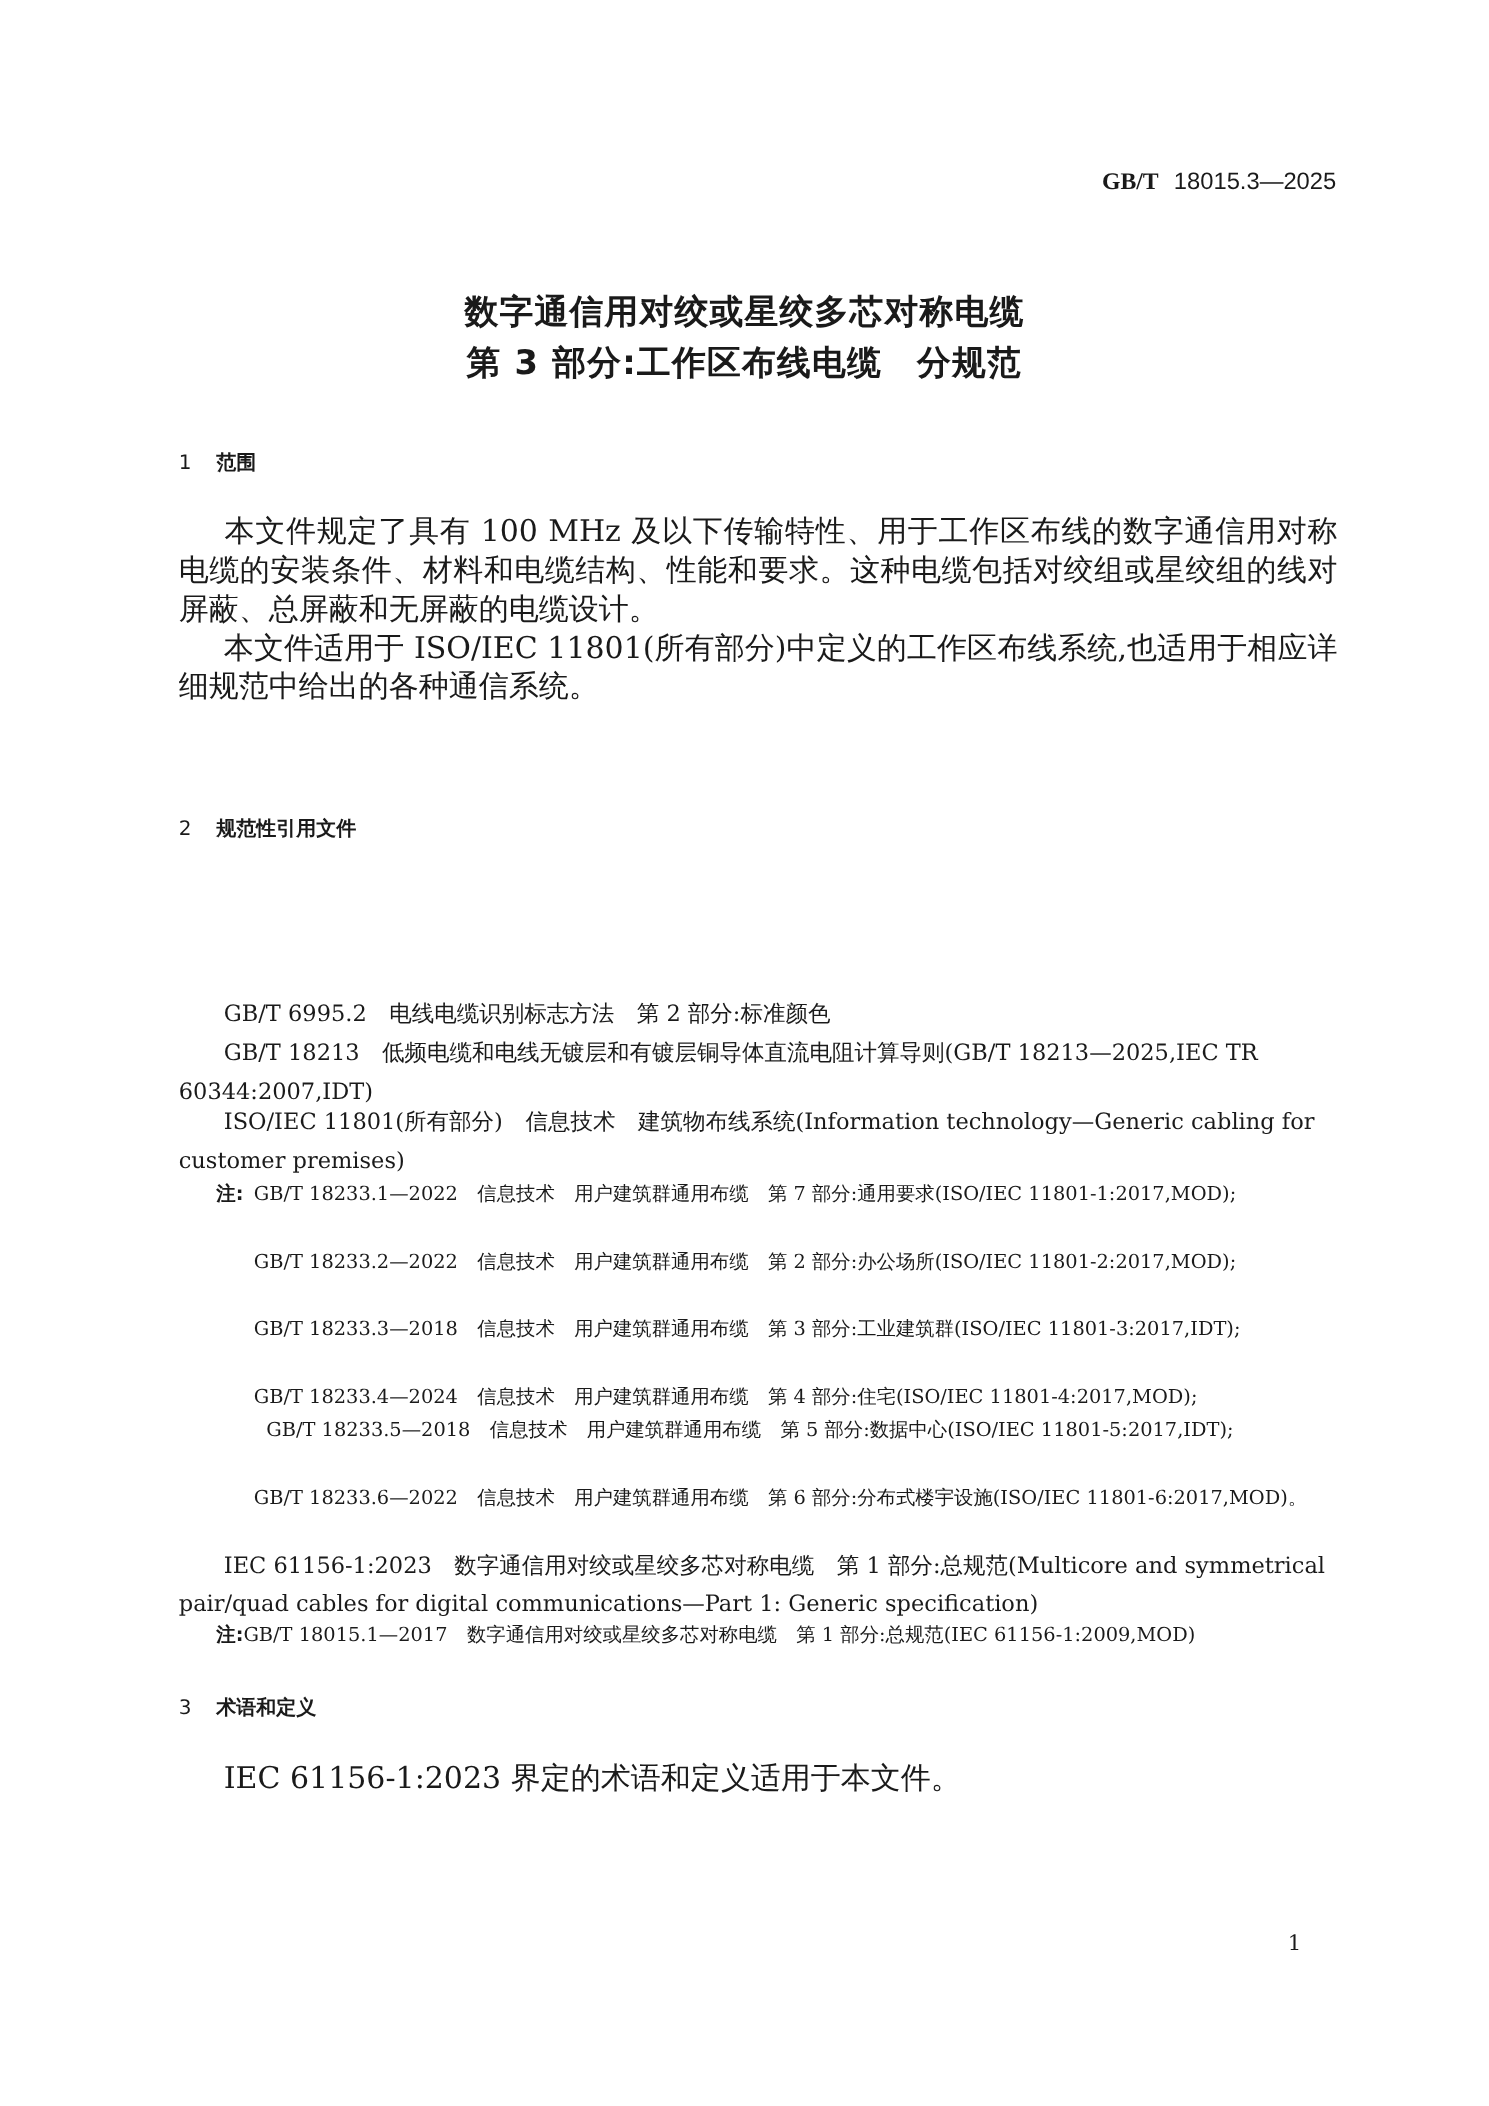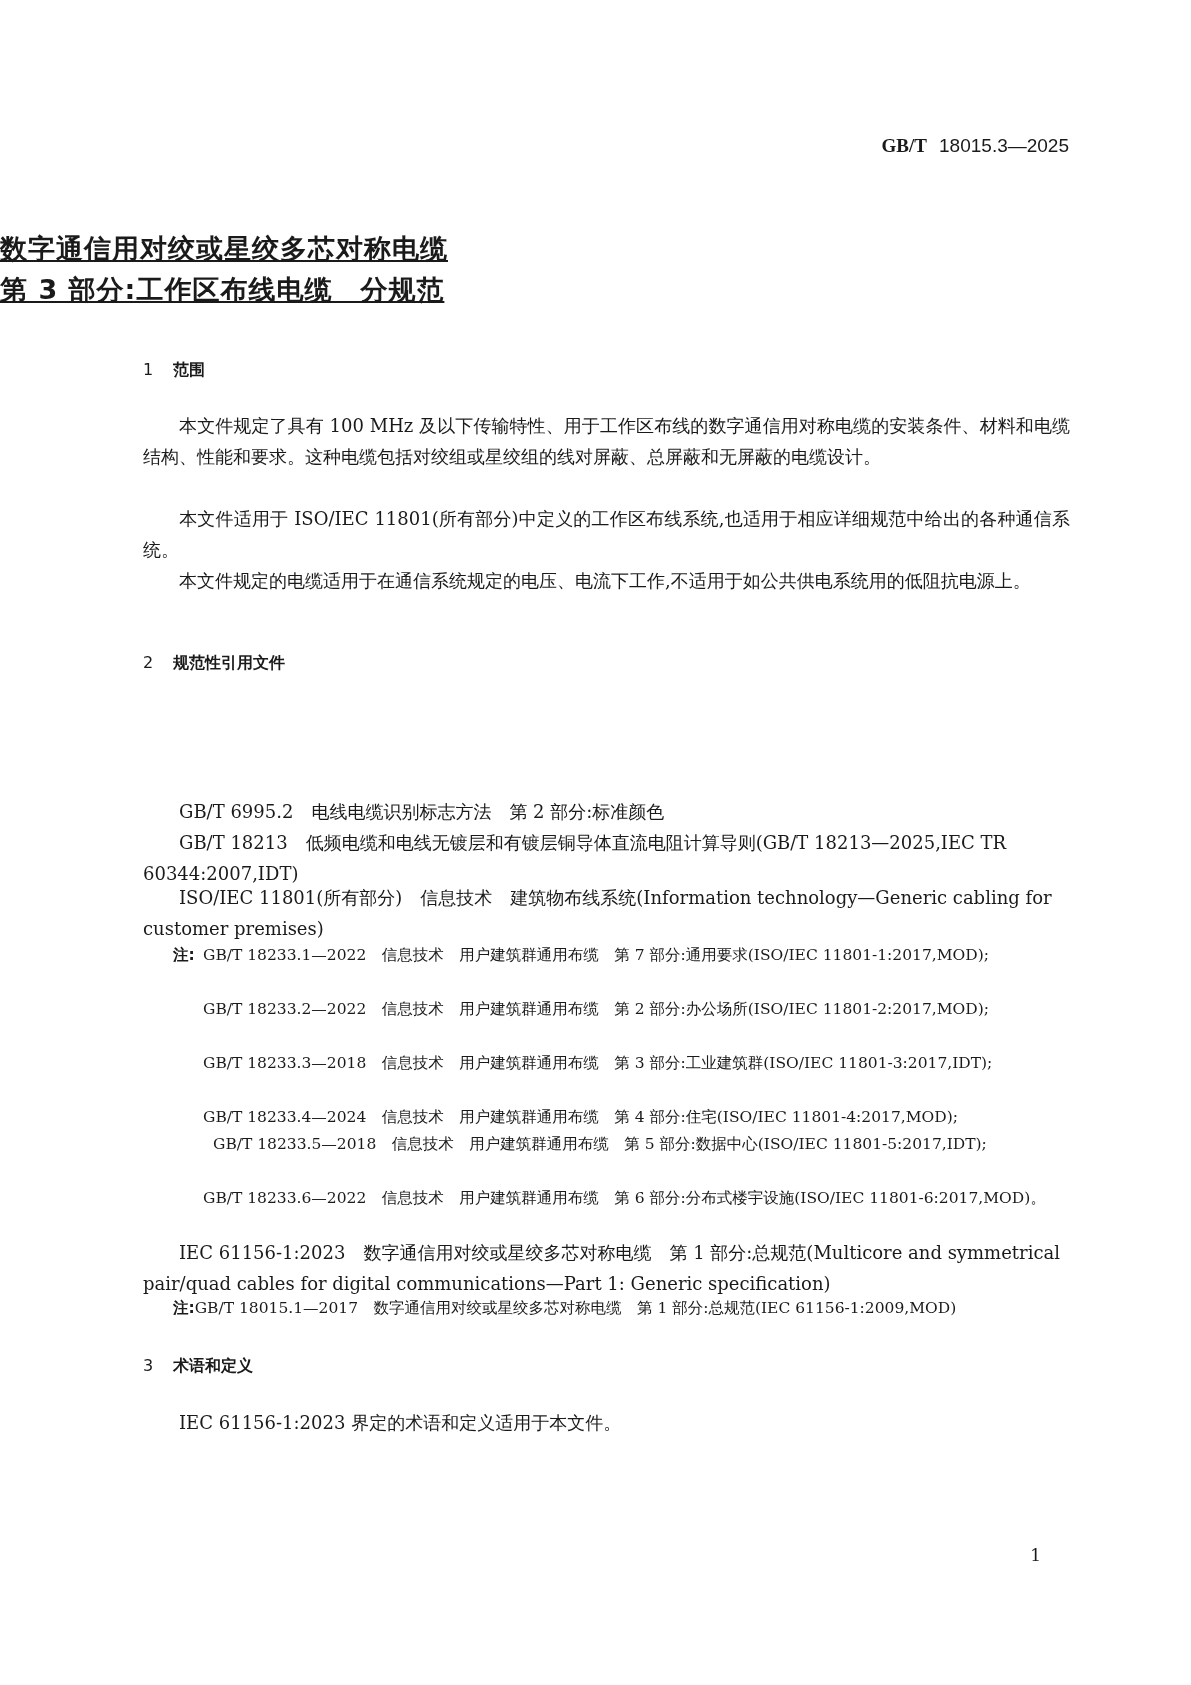--- a/index.html
+++ b/index.html
@@ -2,27 +2,27 @@
 <html><head>
 <meta charset="utf-8">
 <style>
   html, body { margin: 0; padding: 0; background: #ffffff; }
   body { width: 1191px; height: 1685px; position: relative; overflow: hidden;
          font-family: "DejaVu Serif", "Liberation Serif", serif; color: #1a1a1a; }
   .page { position: absolute; left: 0; top: 0; width: 1191px; height: 1607px; }
   .std-code { position: absolute; right: 122px; top: 134px; font-size: 19px; }
   .std-code .pre { font-family: "Liberation Serif", serif; font-weight: bold; }
   .std-code .num { font-family: "Liberation Sans", sans-serif; }
-  .title { position: absolute; left: 0; width: 1191px; 
-           font-family: "DejaVu Sans", sans-serif; font-weight: bold; font-size: 27px; letter-spacing: 1px; text-decoration: underline; }
+  .title { position: absolute; left: 0; width: 1191px; text-align: center;
+           font-family: "DejaVu Sans", sans-serif; font-weight: bold; font-size: 27px; letter-spacing: 1px; }
   .t1 { top: 231px; }
   .t2 { top: 272px; }
   .h { position: absolute; left: 143px; font-family: "DejaVu Sans", sans-serif; font-weight: bold; font-size: 16px; }
   .h .no { display: inline-block; width: 30px; font-weight: normal; }
-  .p { position: absolute; left: 143px; width: 927px; font-size: 18px; line-height: 31px; text-align: justify; }
+  .p { position: absolute; left: 143px; width: 927px; font-size: 24px; line-height: 31px; text-align: justify; }
   .p .ind { display: inline-block; width: 36px; }
   .ref { position: absolute; left: 143px; width: 927px; font-size: 18px; line-height: 31px; }
   .note { position: absolute; left: 143px; width: 927px; font-size: 15.5px; line-height: 27px; }
   .note .lbl { font-family: "DejaVu Sans", sans-serif; font-weight: bold; }
   .pageno { position: absolute; right: 150px; top: 1545px; font-size: 17px; }
 </style>
 </head>
 <body>
 
 <div class="page">
@@ -33,21 +33,20 @@
   </div>
 
   <div class="title t1">数字通信用对绞或星绞多芯对称电缆</div>
   <div class="title t2">第 3 部分:工作区布线电缆　分规范</div>
 
   <div class="h" style="top:360px;">
     <span class="no">1</span><span>范围</span>
   </div>
   <div class="p" style="top:410px;"><span class="ind"></span><span>本文件规定了具有 100 MHz 及以下传输特性、用于工作区布线的数字通信用对称电缆的安装条件、材料和电缆结构、性能和要求。这种电缆包括对绞组或星绞组的线对屏蔽、总屏蔽和无屏蔽的电缆设计。</span></div>
   <div class="p" style="top:503px;"><span class="ind"></span><span>本文件适用于 ISO/IEC 11801(所有部分)中定义的工作区布线系统,也适用于相应详细规范中给出的各种通信系统。</span></div>
-  <div class="p" style="top:565px;"><span class="ind"></span><span>本文件规定的电缆适用于在通信系统规定的电压、电流下工作,不适用于如公共供电系统用的低阻抗电源上。</span></div>
 
   <div class="h" style="top:653px;">
     <span class="no">2</span><span>规范性引用文件</span>
   </div>
 
   <div class="ref" style="top:796px;"><span class="ind" style="display:inline-block;width:36px;"></span><span>GB/T 6995.2　电线电缆识别标志方法　第 2 部分:标准颜色</span></div>
   <div class="ref" style="top:827px;"><span style="display:inline-block;width:36px;"></span><span>GB/T 18213　低频电缆和电线无镀层和有镀层铜导体直流电阻计算导则(GB/T 18213—2025,IEC TR 60344:2007,IDT)</span></div>
   <div class="ref" style="top:882px;"><span style="display:inline-block;width:36px;"></span><span>ISO/IEC 11801(所有部分)　信息技术　建筑物布线系统(Information technology—Generic cabling for customer premises)</span></div>
 
   <div class="note" style="top:942px; left:173px; width:897px;">

